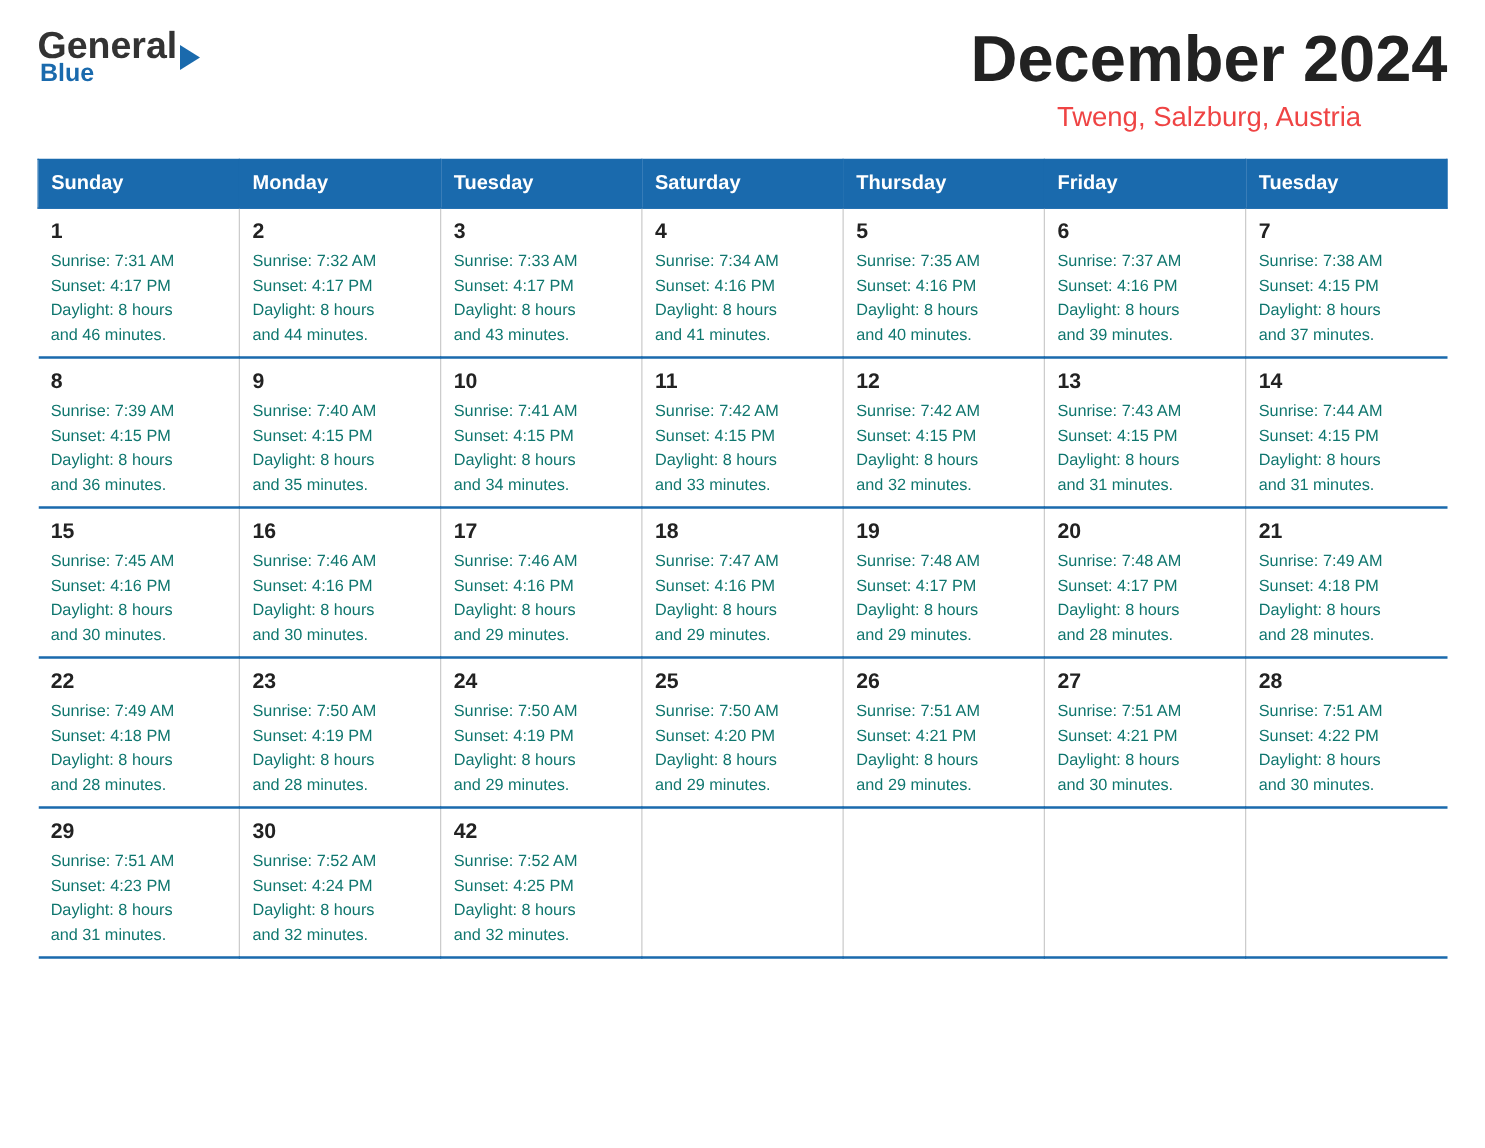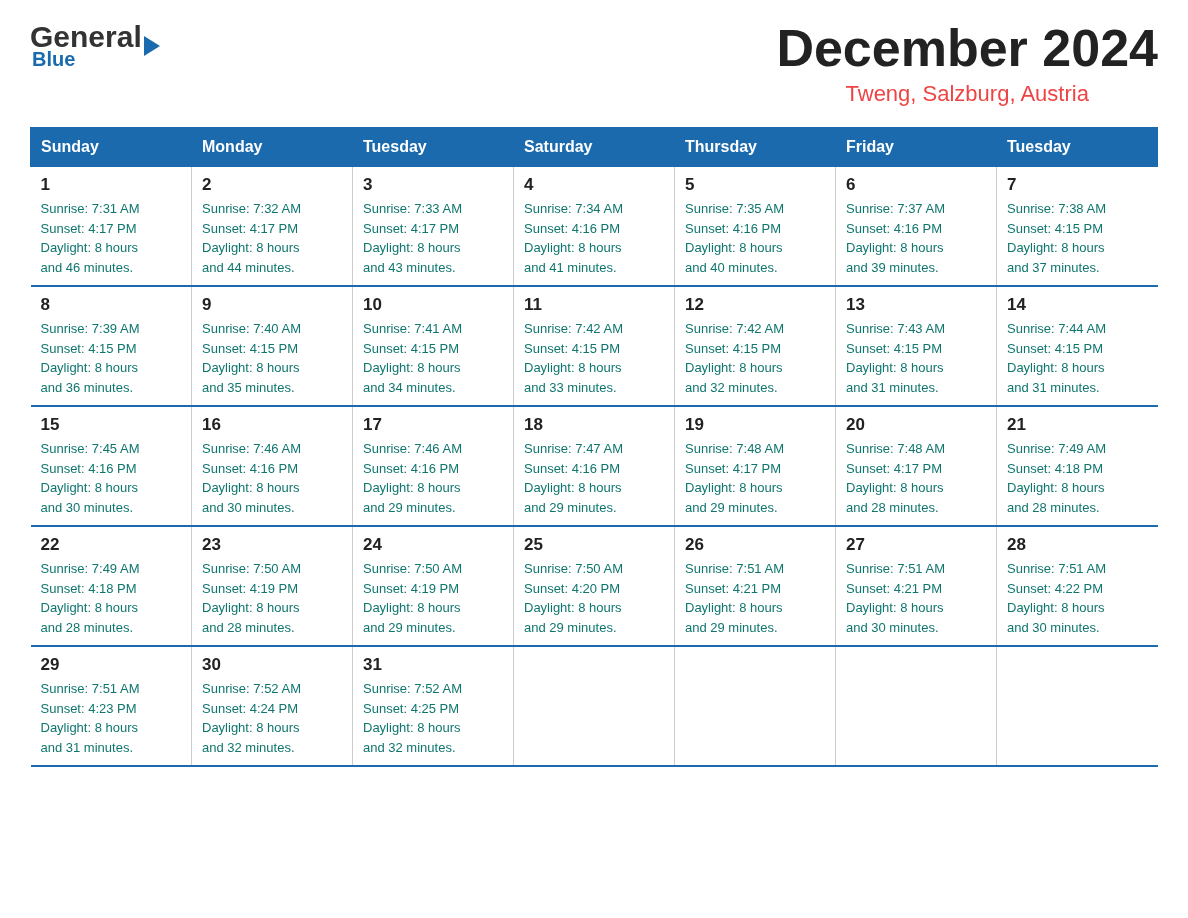--- a/index.html
+++ b/index.html
@@ -264,21 +264,21 @@
       <tr>
         <td>
         <span class="day-number">29</span>
         <span class="day-info">Sunrise: 7:51 AM<br>Sunset: 4:23 PM<br>Daylight: 8 hours<br>and 31 minutes.</span>
       </td>
         <td>
         <span class="day-number">30</span>
         <span class="day-info">Sunrise: 7:52 AM<br>Sunset: 4:24 PM<br>Daylight: 8 hours<br>and 32 minutes.</span>
       </td>
         <td>
-        <span class="day-number">31</span>
+        <span class="day-number">42</span>
         <span class="day-info">Sunrise: 7:52 AM<br>Sunset: 4:25 PM<br>Daylight: 8 hours<br>and 32 minutes.</span>
       </td>
         <td class="empty-cell"></td>
         <td class="empty-cell"></td>
         <td class="empty-cell"></td>
         <td class="empty-cell"></td>
       </tr>
     </tbody>
 </table>
 

